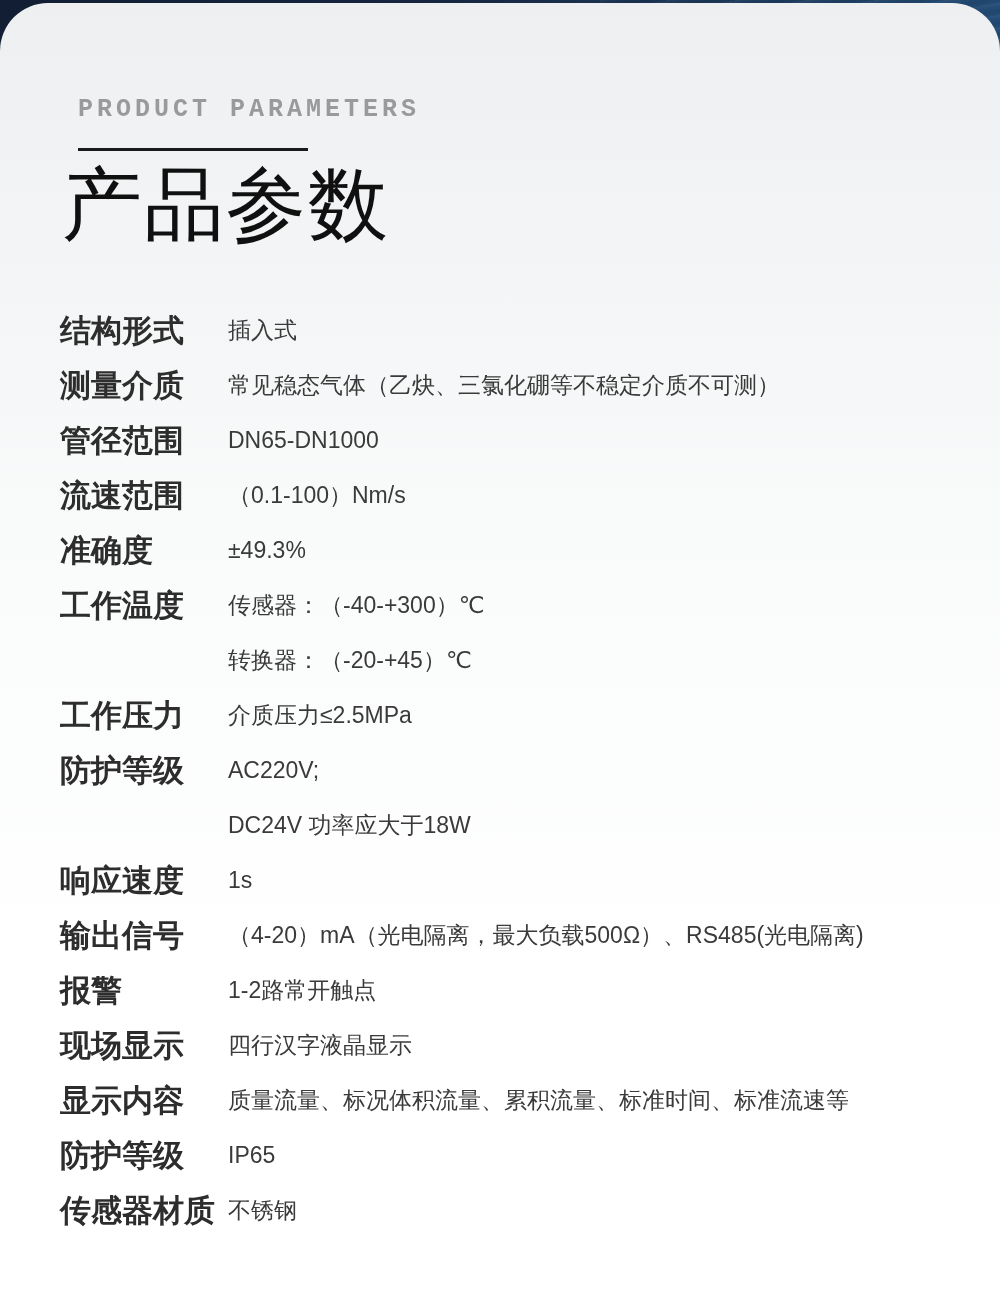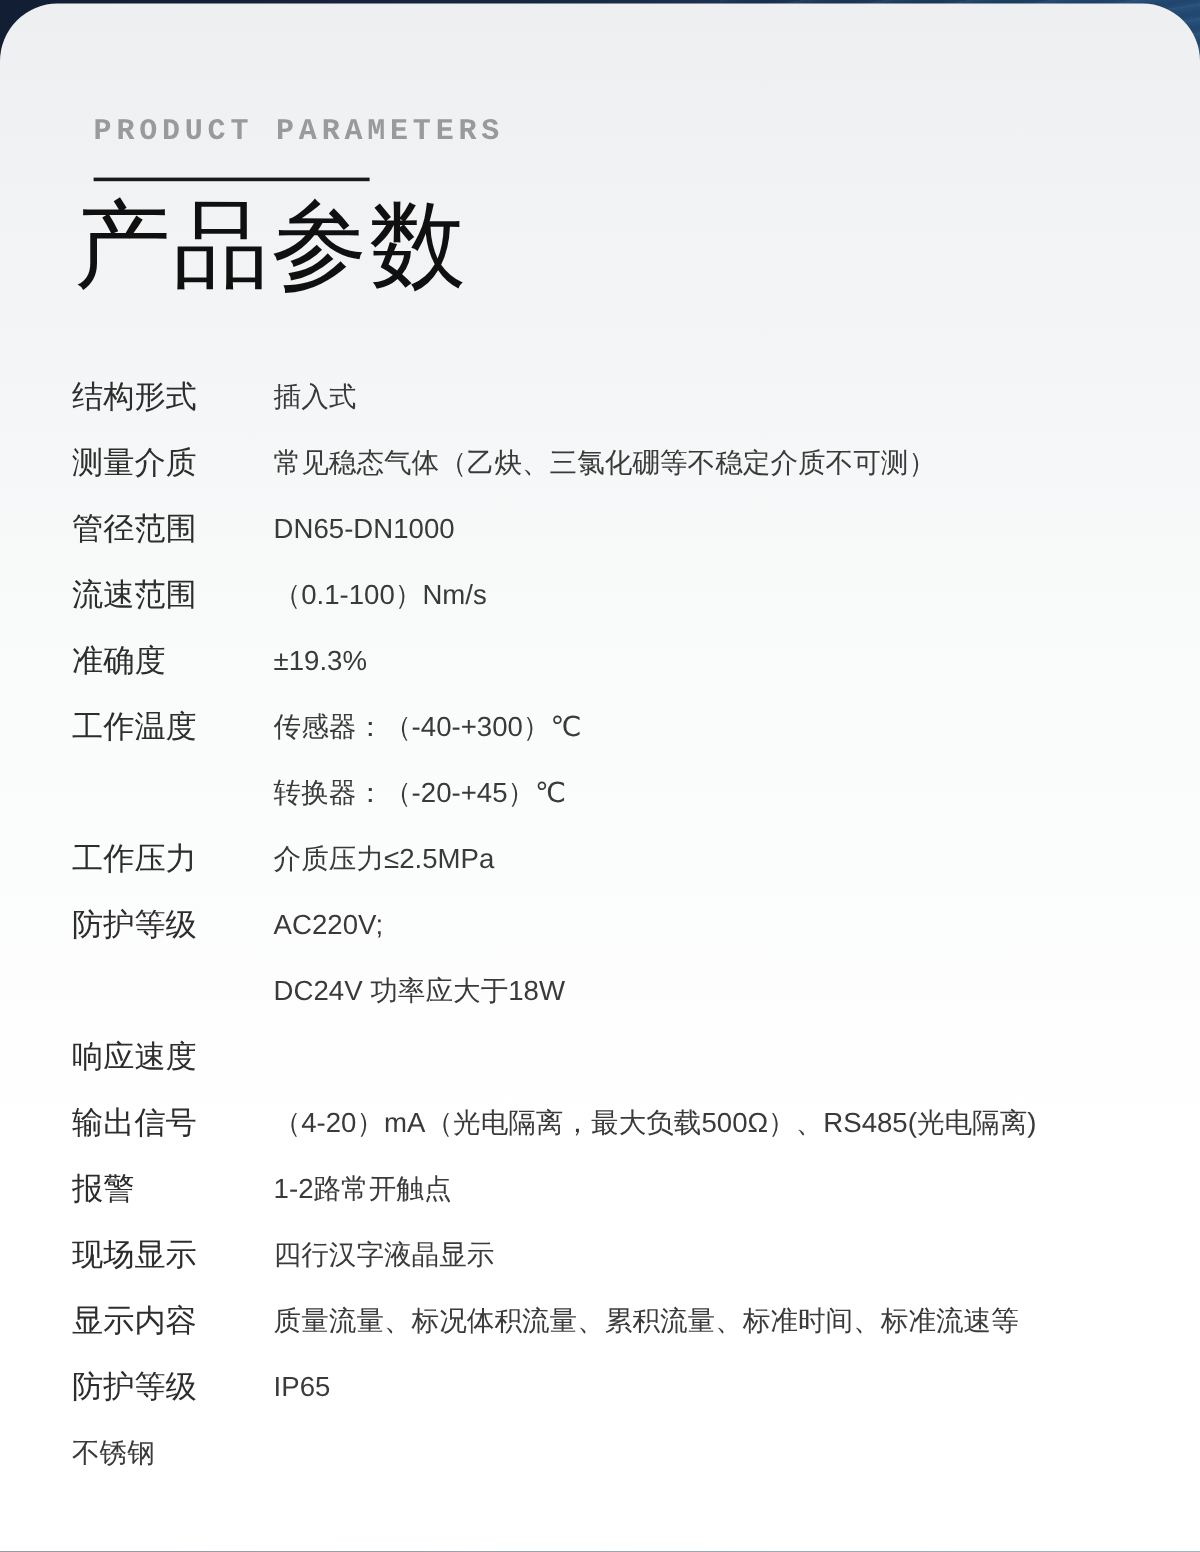--- a/index.html
+++ b/index.html
@@ -64,22 +64,22 @@
   }
   .param-table {
     margin-top: 58px;
   }
   .param-row {
     display: flex;
     align-items: flex-start;
   }
   .param-label {
     flex: 0 0 168px;
-    font-size: 26px;
-    font-weight: 400;
+    font-size: 31px;
+    font-weight: 700;
     color: #2d2d2d;
     line-height: 55px;
     white-space: nowrap;
   }
   .param-values {
     flex: 1 1 auto;
     min-width: 0;
   }
   .param-value-line {
     font-size: 23px;
@@ -128,21 +128,21 @@
   <div class="param-row">
     <div class="param-label">流速范围</div>
     <div class="param-values">
             <div class="param-value-line">（0.1-100）Nm/s</div>
           </div>
   </div>
 
   <div class="param-row">
     <div class="param-label">准确度</div>
     <div class="param-values">
-            <div class="param-value-line">±19.3%</div>
+            <div class="param-value-line">±49.3%</div>
           </div>
   </div>
 
   <div class="param-row">
     <div class="param-label">工作温度</div>
     <div class="param-values">
             <div class="param-value-line">传感器：（-40-+300）℃</div>
             <div class="param-value-line">转换器：（-20-+45）℃</div>
           </div>
   </div>
@@ -157,20 +157,23 @@
   <div class="param-row">
     <div class="param-label">防护等级</div>
     <div class="param-values">
             <div class="param-value-line">AC220V;</div>
             <div class="param-value-line">DC24V 功率应大于18W</div>
           </div>
   </div>
 
   <div class="param-row">
     <div class="param-label">响应速度</div>
+    <div class="param-values">
+            <div class="param-value-line">1s</div>
+          </div>
   </div>
 
   <div class="param-row">
     <div class="param-label">输出信号</div>
     <div class="param-values">
             <div class="param-value-line">（4-20）mA（光电隔离，最大负载500Ω）、RS485(光电隔离)</div>
           </div>
   </div>
 
   <div class="param-row">
@@ -195,20 +198,21 @@
   </div>
 
   <div class="param-row">
     <div class="param-label">防护等级</div>
     <div class="param-values">
             <div class="param-value-line">IP65</div>
           </div>
   </div>
 
   <div class="param-row">
+    <div class="param-label">传感器材质</div>
     <div class="param-values">
             <div class="param-value-line">不锈钢</div>
           </div>
   </div>
 </div>
 
   </div>
 </div>
 
 </body></html>

